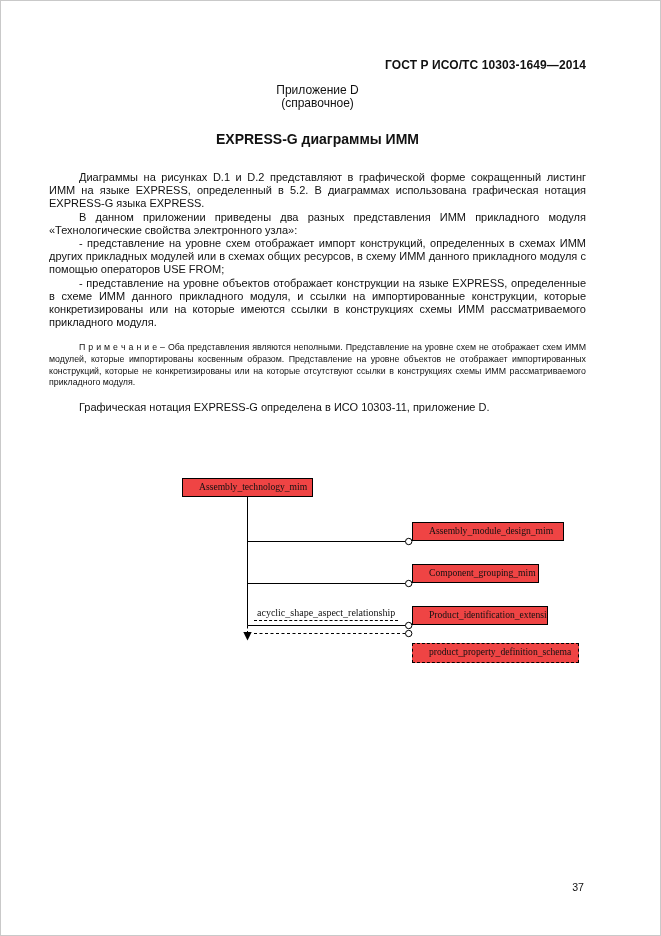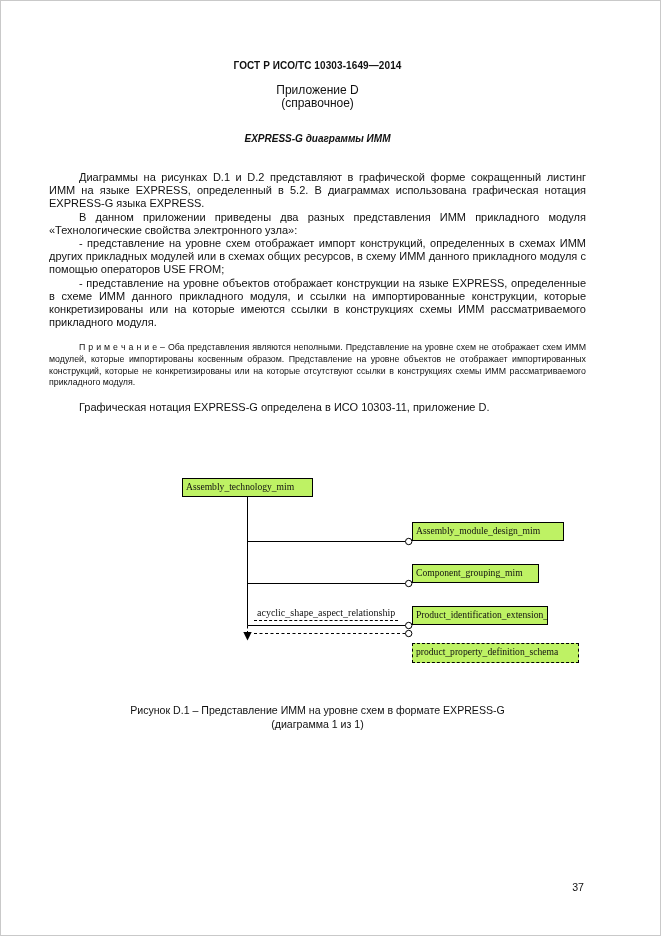--- a/index.html
+++ b/index.html
@@ -7,40 +7,39 @@
   .page {
     position:relative;
     width:661px; height:936px;
     background:#ffffff;
     border:1px solid #c9c9c9;
     overflow:hidden;
     color:#111;
   }
   .content { padding:58px 74px 0 48px; }
   .std-header {
-    text-align:center;
+    text-align:right;
     font-weight:bold;
-    font-size:10px;
+    font-size:12px;
     line-height:13px;
     letter-spacing:0.1px;
   }
   .annex-label, .annex-kind {
     text-align:center;
     font-weight:normal;
     font-size:12px;
     line-height:12.5px;
   }
   .annex-label { margin-top:12px; }
   .doc-title {
     text-align:center;
     font-weight:bold;
-    font-size:10px;
+    font-size:14px;
     line-height:16px;
     margin-top:22px;
-    font-style:italic;
   }
   .body-text { margin-top:24px; }
   .para {
     font-size:11px;
     line-height:13.2px;
     text-align:justify;
     text-indent:30px;
   }
   .note {
     font-size:8.8px;
@@ -55,25 +54,25 @@
   .diagram {
     position:relative;
     margin:61px 74px 0 48px;
     height:200px;
   }
   .diagram svg { position:absolute; left:0; top:0; }
   .dbox {
     position:absolute;
     height:19px;
     border:1px solid #000;
-    background:#bef264;
+    background:#ef4444;
     font-family:"Liberation Serif", serif;
     font-size:9.6px;
     line-height:16px;
-    padding-left:3px;
+    padding-left:16px;
     white-space:nowrap;
     overflow:hidden;
   }
   .dbox.dashed { border-style:dashed; height:20px; }
   .rel-label {
     position:absolute;
     left:157px; top:131px;
     font-family:"Liberation Serif", serif;
     font-size:10px;
     line-height:13px;
@@ -138,21 +137,17 @@
 
       <div class="dbox" style="left:85px; top:3px; width:131px;">Assembly_technology_mim</div>
       <div class="dbox" style="left:315px; top:47px; width:152px;">Assembly_module_design_mim</div>
       <div class="dbox" style="left:315px; top:89px; width:127px;">Component_grouping_mim</div>
       <div class="dbox" style="left:315px; top:131px; width:136px;">Product_identification_extension_mim</div>
       <div class="dbox dashed" style="left:315px; top:148px; width:167px;margin-top:20px;">product_property_definition_schema</div>
 
       <div class="rel-label">acyclic_shape_aspect_relationship</div>
     </div>
 
-    <div class="caption">
-      <div>Рисунок D.1 – Представление ИММ на уровне схем в формате EXPRESS-G</div>
-      <div>(диаграмма 1 из 1)</div>
-    </div>
 
   </div>
 
   <div class="page-number">37</div>
 </div>
 
 </body></html>

